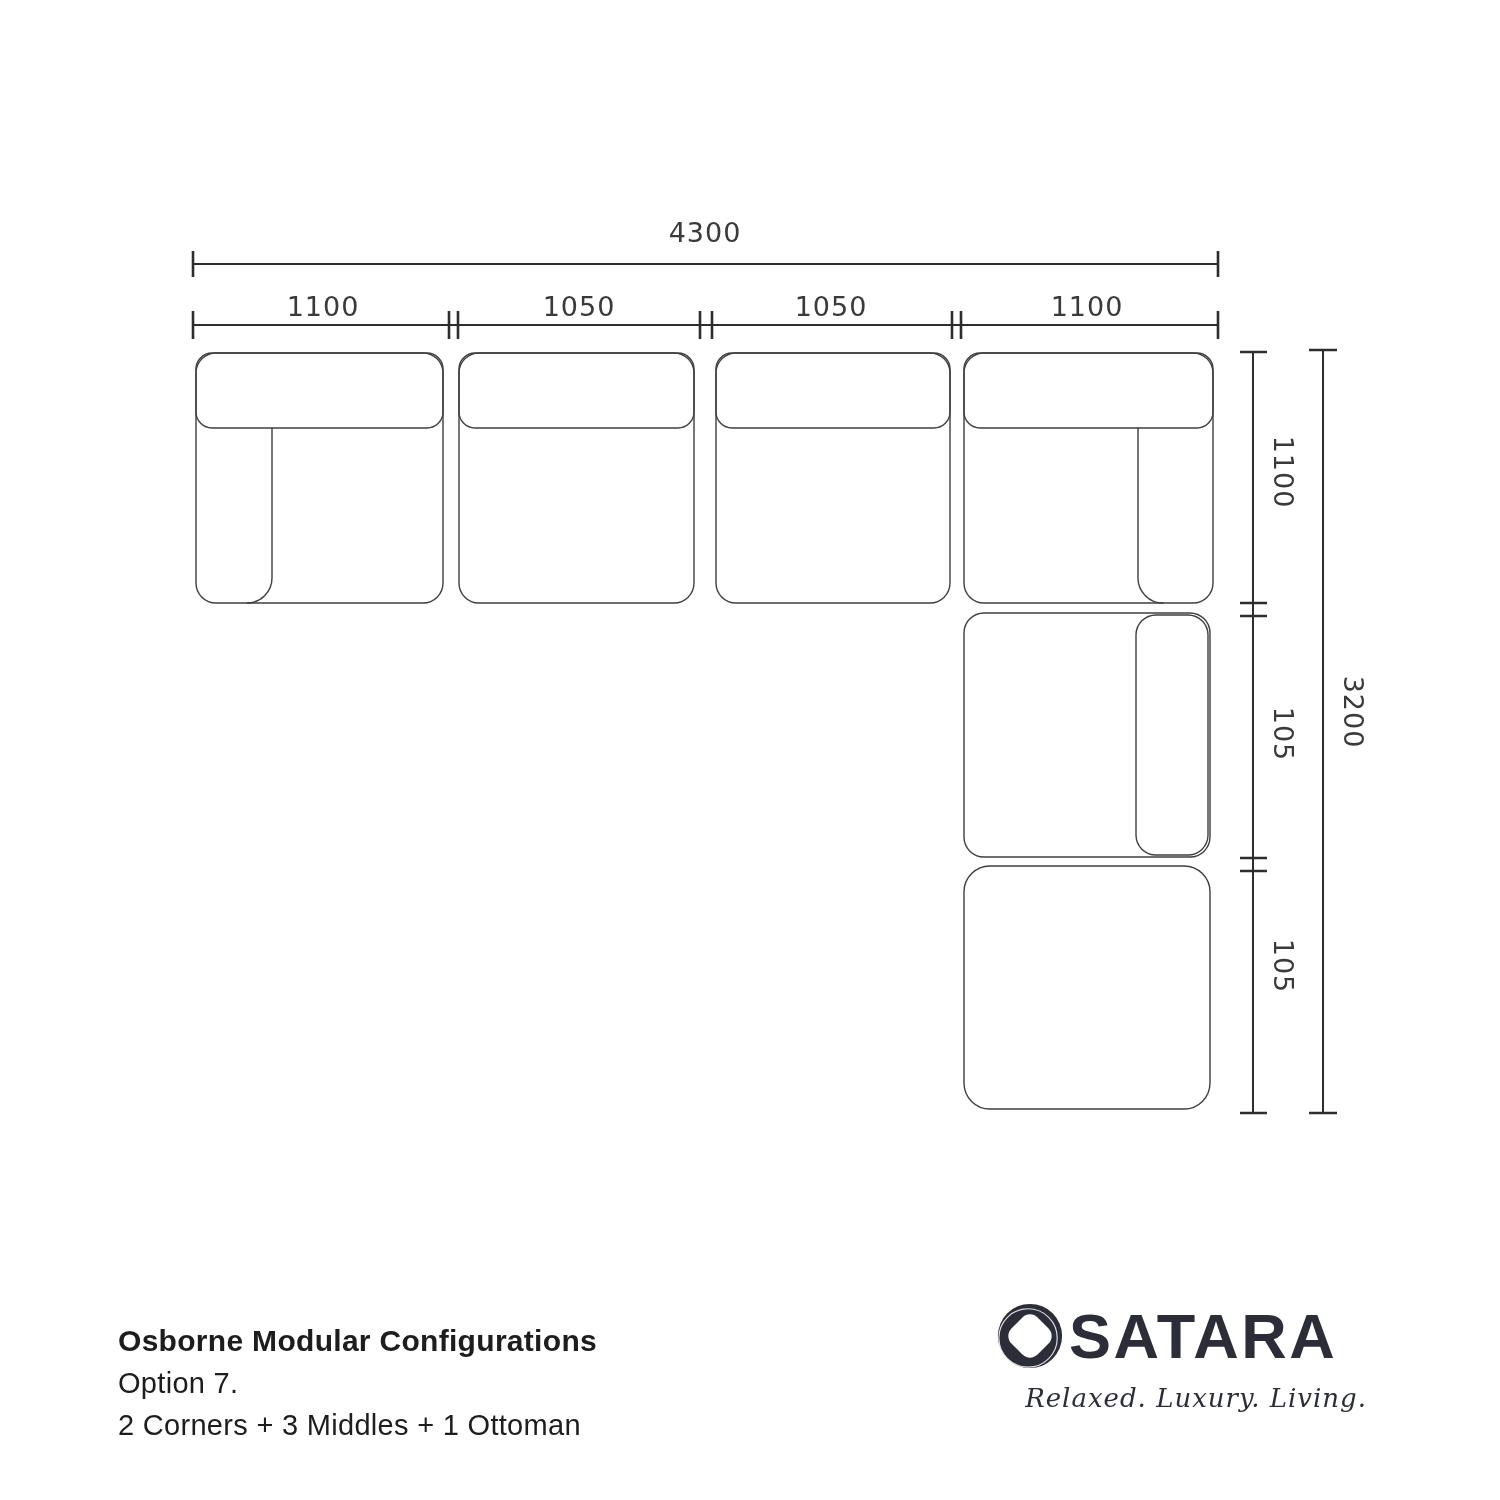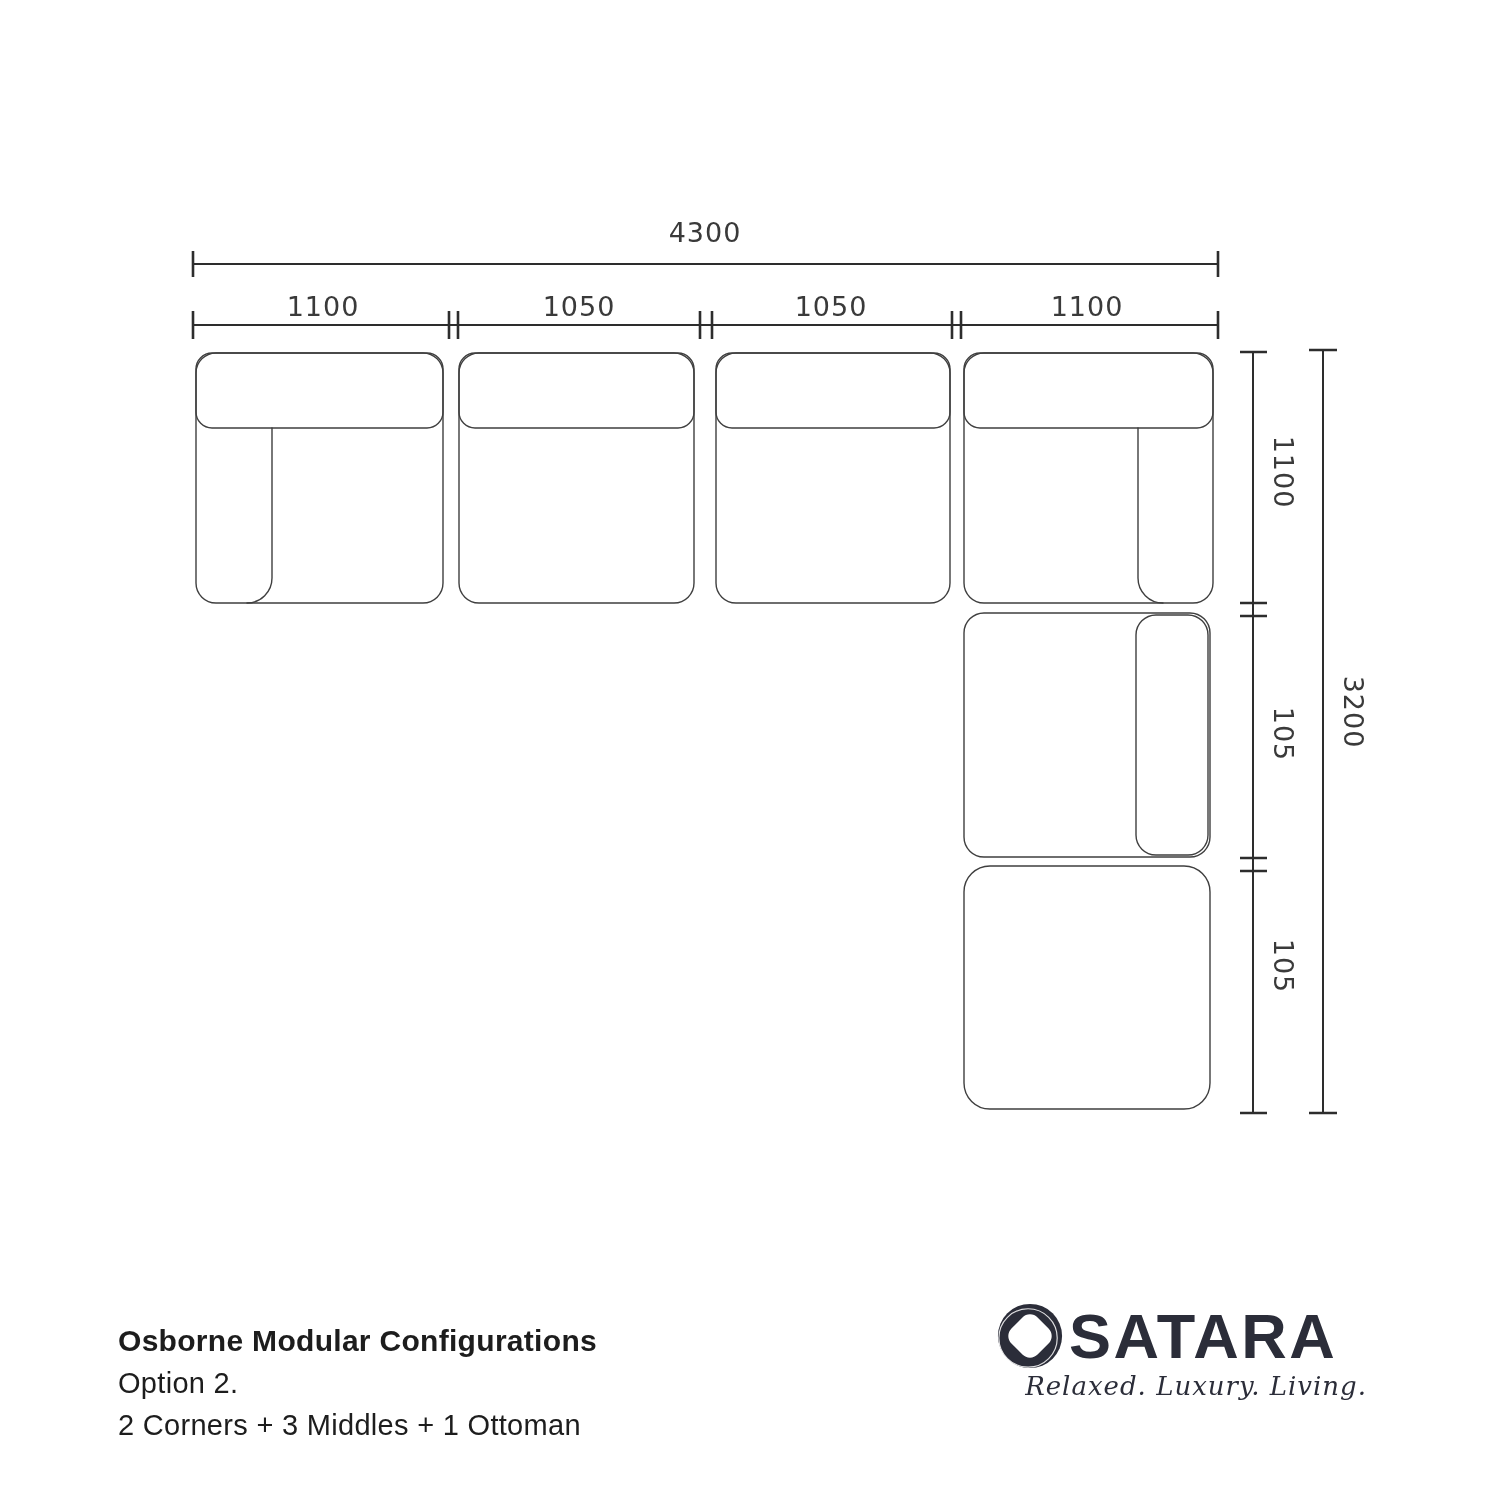--- a/index.html
+++ b/index.html
@@ -47,21 +47,21 @@
   .logo-mark { width: 70px; height: 70px; flex: 0 0 auto; }
   .wordmark {
     font-family: "Liberation Sans", sans-serif;
     font-weight: bold;
     font-size: 63px;
     letter-spacing: 2.5px;
     line-height: 70px;
     white-space: nowrap;
   }
   .tagline {
-    margin-top: 0px;
+    margin-top: 12px;
     text-align: right;
     font-family: "DejaVu Serif", serif;
     font-style: italic;
     font-size: 26px;
     letter-spacing: 1px;
     white-space: nowrap;
   }
 </style>
 </head>
 <body style="background: rgb(255, 255, 255);">
@@ -119,21 +119,21 @@
       <text x="1283" y="472" transform="rotate(90 1283 472)" dominant-baseline="central">1100</text>
       <text x="1283" y="734" transform="rotate(90 1283 734)" dominant-baseline="central">105</text>
       <text x="1283" y="966" transform="rotate(90 1283 966)" dominant-baseline="central">105</text>
 
       <text x="1353" y="712" transform="rotate(90 1353 712)" dominant-baseline="central">3200</text>
     </g>
   </svg>
 
   <div class="caption" style="color: rgb(29, 29, 29);">
     <div class="title">Osborne Modular Configurations</div>
-    <div class="line">Option 2.</div>
+    <div class="line">Option 7.</div>
     <div class="line">2 Corners + 3 Middles + 1 Ottoman</div>
   </div>
 
   <div class="logo">
     <div class="logo-row">
       <svg class="logo-mark" viewBox="0 0 72 72">
         <circle cx="36" cy="36" r="33" fill="#2b2d39"></circle>
         <circle cx="34" cy="38" r="30" fill="none" stroke="#ffffff" stroke-width="1.2" opacity="0.85"></circle>
         <rect x="17" y="17" width="38" height="38" rx="11" fill="#ffffff" transform="rotate(45 36 36)"></rect>
       </svg>

